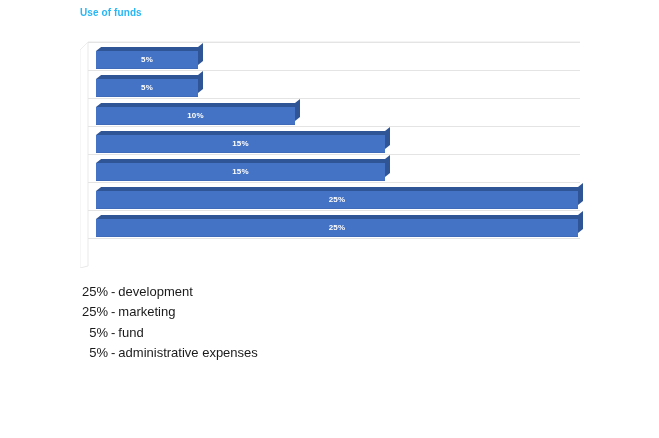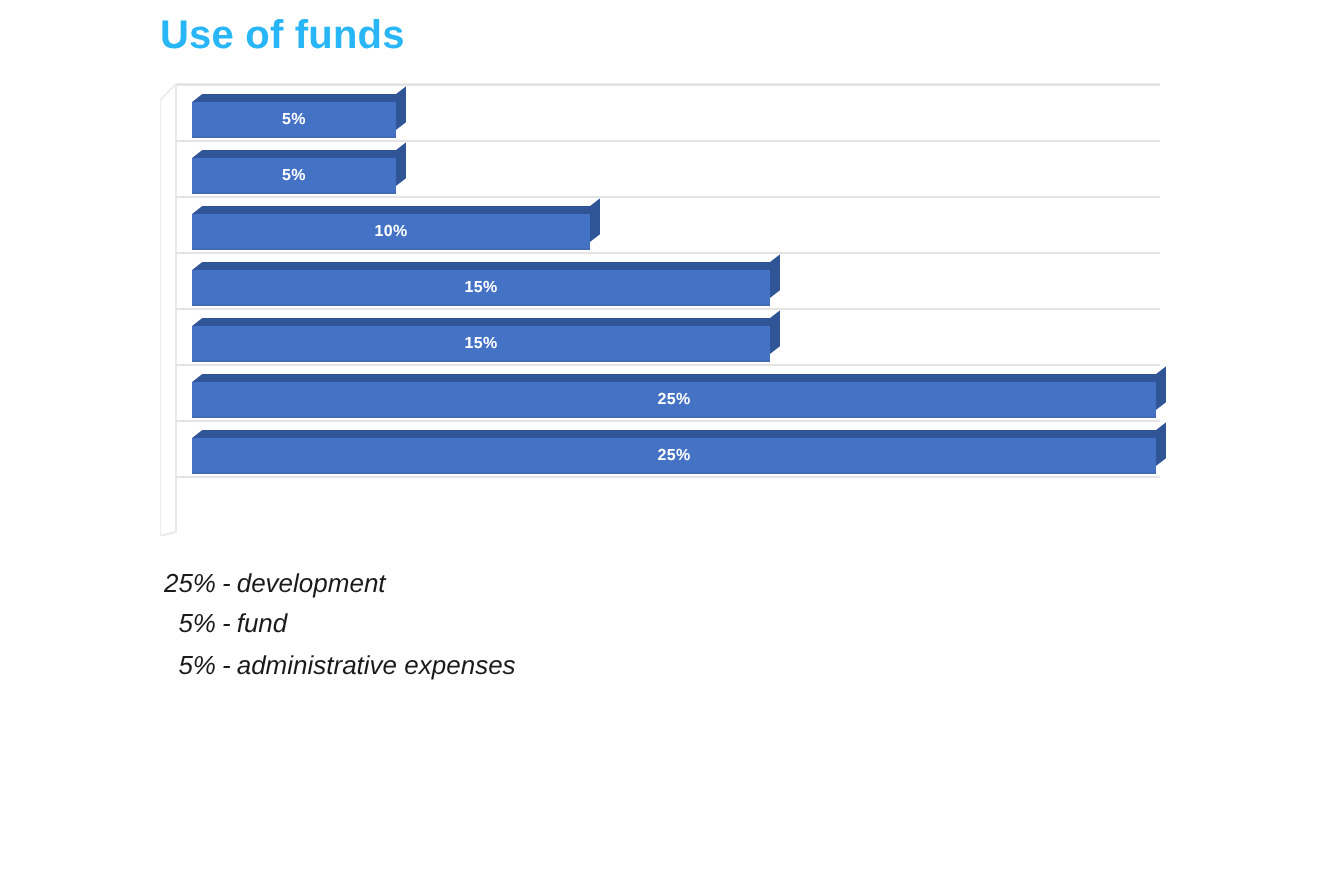--- a/index.html
+++ b/index.html
@@ -13,21 +13,21 @@
     position: relative;
     font-family: "Liberation Sans", sans-serif;
     overflow: hidden;
   }
 
   
   #slide-title {
     position: absolute;
     left: 80px;
     top: 7px;
-    font-size: 20px;
+    font-size: 10px;
     font-weight: bold;
     color: #29b6f6;
     letter-spacing: 0.1px;
     white-space: nowrap;
   }
 
   
   #chart {
     position: absolute;
     left: 80px;
@@ -116,21 +116,20 @@
     left: 80px;
     top: 282px;
     width: 400px;
   }
   .legend-line {
     font-size: 13px;
     color: #1a1a1a;
     line-height: 20.4px;
     white-space: nowrap;
     font-family: "Liberation Sans", sans-serif;
-    font-style: italic;
   }
   .legend-pct {
     display: inline-block;
     width: 28px;
     text-align: right;
   }
   .legend-sep {
     display: inline-block;
     padding: 0 3px;
   }
@@ -207,15 +206,16 @@
           <div class="bar-side"></div>
           <div class="bar-label">25%</div>
         </div>
       </div>
     </div>
 </div>
 
 <div id="legend">
 
 <div class="legend-line"><span class="legend-pct">25%</span><span class="legend-sep">-</span><span class="legend-name">development</span></div>
+    <div class="legend-line"><span class="legend-pct">25%</span><span class="legend-sep">-</span><span class="legend-name">marketing</span></div>
     <div class="legend-line"><span class="legend-pct">5%</span><span class="legend-sep">-</span><span class="legend-name">fund</span></div>
     <div class="legend-line"><span class="legend-pct">5%</span><span class="legend-sep">-</span><span class="legend-name">administrative expenses</span></div>
   </div>
 
 </body></html>

